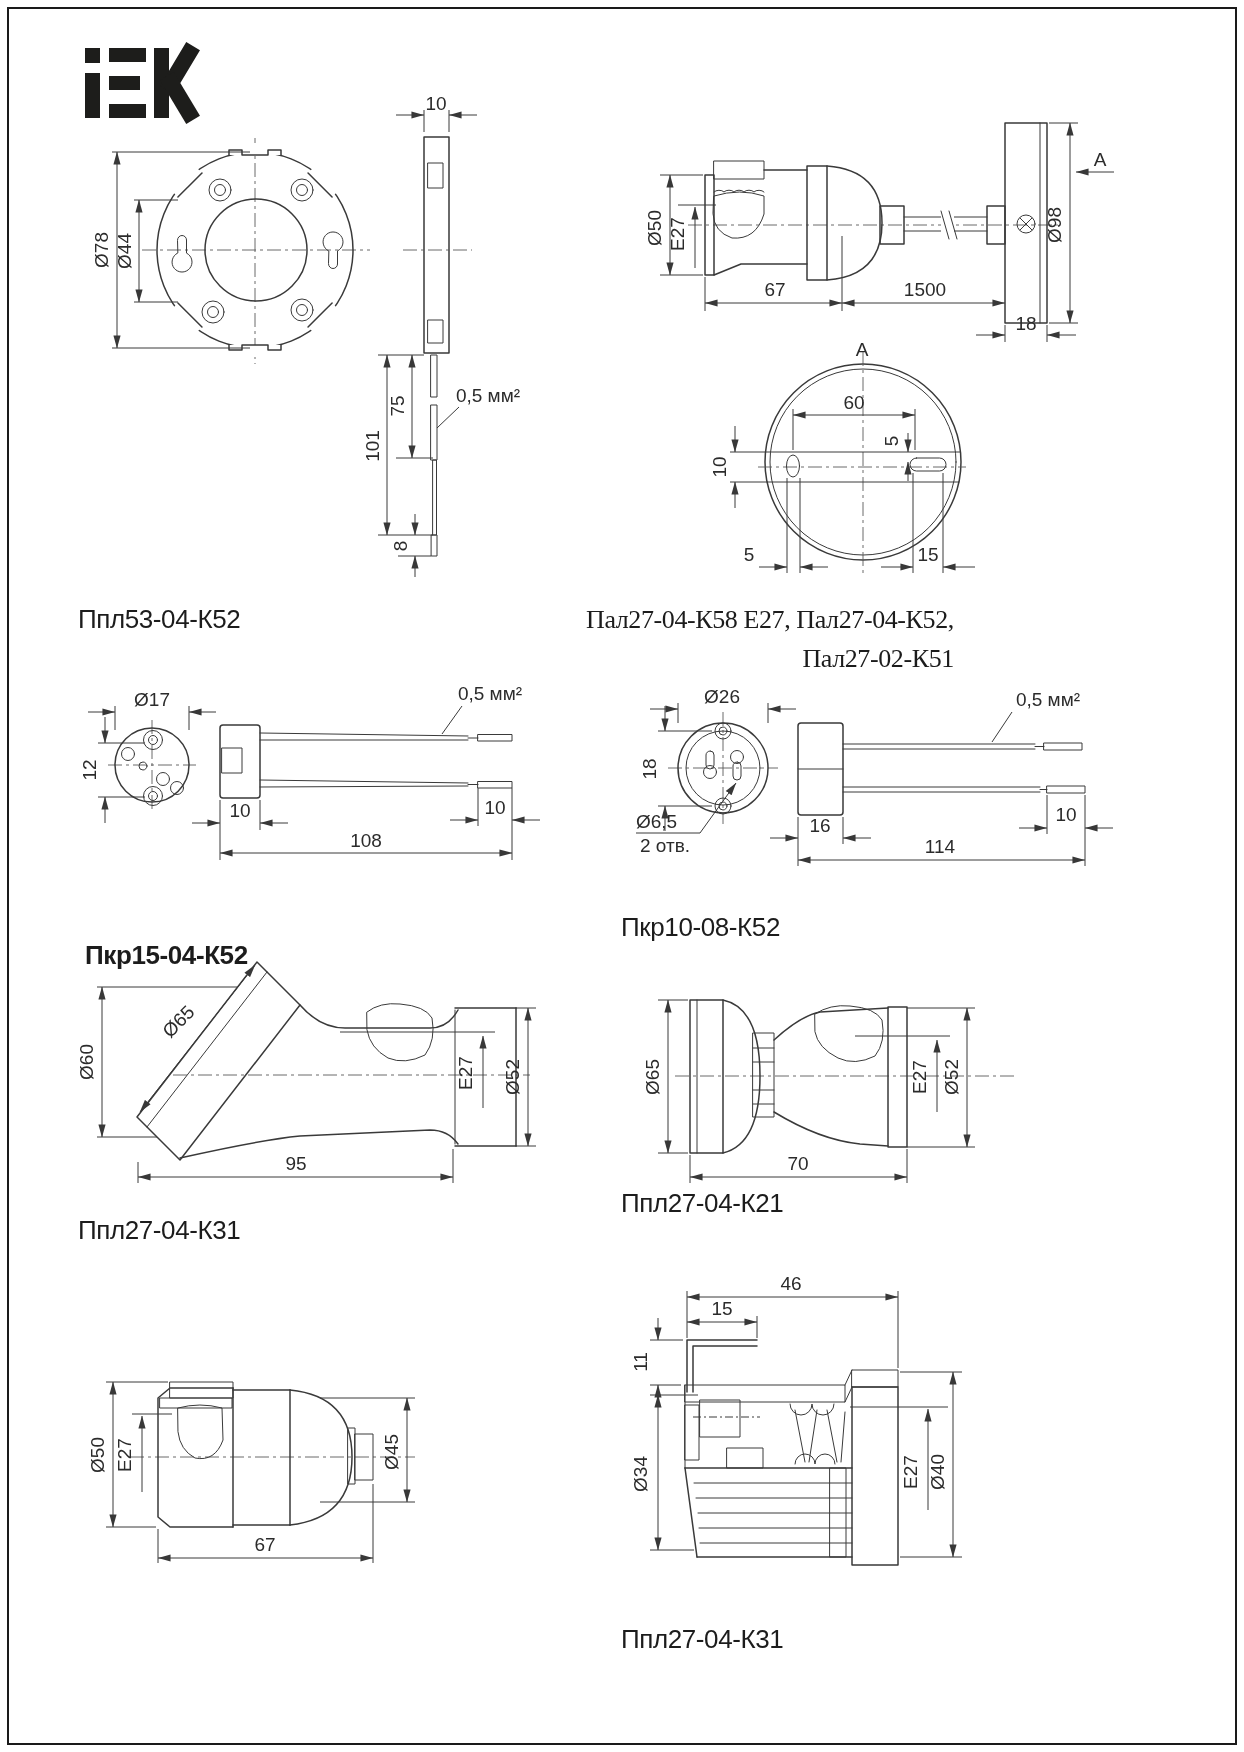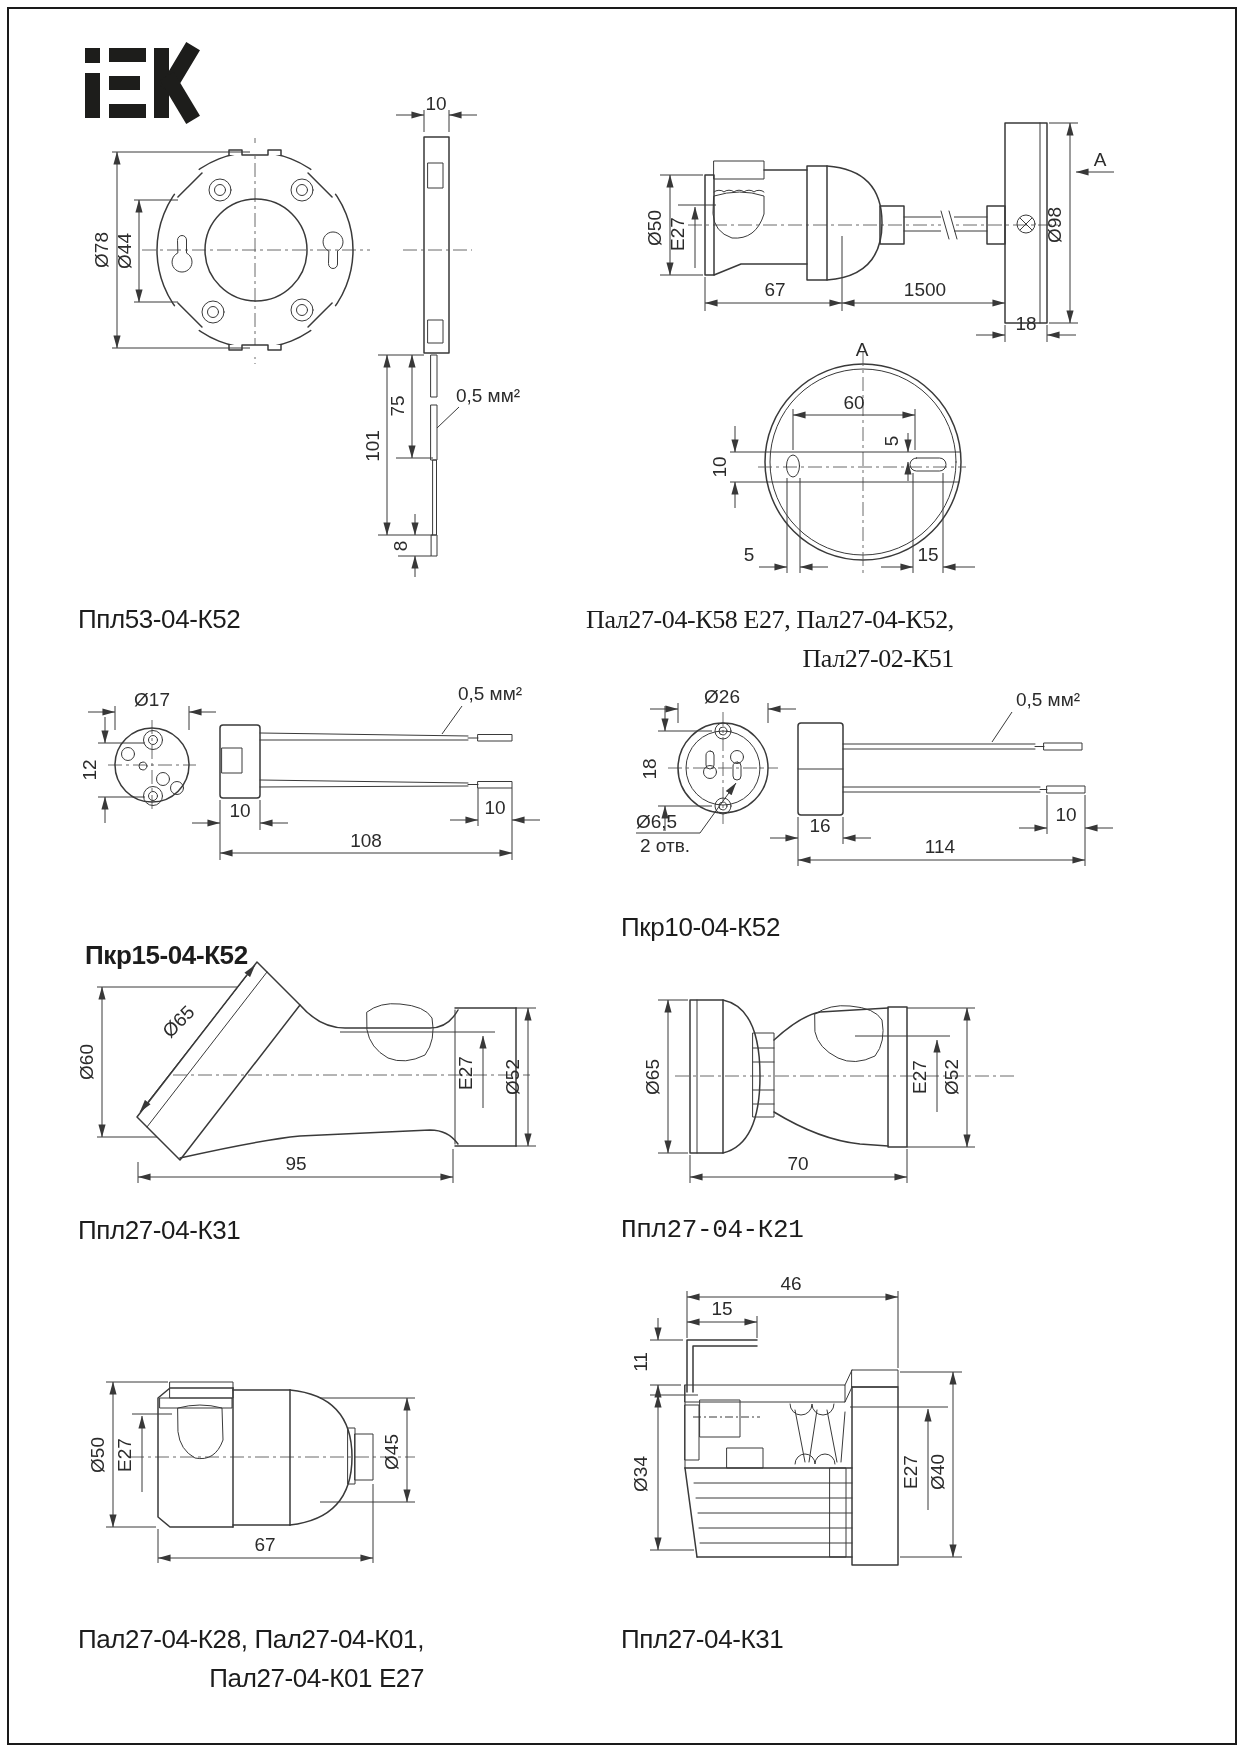--- a/index.html
+++ b/index.html
@@ -321,21 +321,21 @@
     <line class="dl" x1="871" y1="838" x2="843" y2="838" marker-end="url(#ma)"></line>
     <text class="dim" x="820" y="832" text-anchor="middle">16</text>
     <line class="dl" x1="1085" y1="795" x2="1085" y2="866"></line>
     <line class="dl" x1="798" y1="860" x2="1085" y2="860" marker-start="url(#ma)" marker-end="url(#ma)"></line>
     <text class="dim" x="940" y="853" text-anchor="middle">114</text>
     <line class="dl" x1="1047" y1="795" x2="1047" y2="834"></line>
     <line class="dl" x1="1019" y1="828" x2="1047" y2="828" marker-end="url(#ma)"></line>
     <line class="dl" x1="1113" y1="828" x2="1085" y2="828" marker-end="url(#ma)"></line>
     <text class="dim" x="1066" y="821" text-anchor="middle">10</text>
   </svg>
-  <div class="cap" style="left:621px;top:908px;">Пкр10-04-К52</div>
+  <div class="cap" style="left:621px;top:908px;">Пкр10-08-К52</div>
 
   <svg class="abs" style="left:60px;top:940px;" width="495" height="265" viewBox="60 940 495 265">
     <line class="cl" x1="173" y1="1075" x2="530" y2="1075"></line>
     <polygon class="ln" points="137,1117 257,962 300,1005 180,1160" fill="#fff"></polygon>
     <line class="lt" x1="147" y1="1127" x2="267" y2="972"></line>
     <path class="ln" d="M300,1005 Q320,1028 345,1028 L430,1028 Q448,1028 458,1010"></path>
     <path class="ln" d="M180,1158 Q260,1140 300,1136 L430,1130 Q448,1130 458,1144"></path>
     <line class="ln" x1="455" y1="1008" x2="516" y2="1008"></line>
     <line class="ln" x1="455" y1="1146" x2="516" y2="1146"></line>
     <line class="ln" x1="516" y1="1008" x2="516" y2="1146"></line>
@@ -386,21 +386,21 @@
     <text class="dim" transform="translate(926,1077) rotate(-90)" text-anchor="middle">E27</text>
     <line class="dl" x1="907" y1="1008" x2="975" y2="1008"></line>
       <line class="dl" x1="907" y1="1147" x2="975" y2="1147"></line>
     <line class="dl" x1="967" y1="1008" x2="967" y2="1147" marker-start="url(#ma)" marker-end="url(#ma)"></line>
     <text class="dim" transform="translate(958,1077) rotate(-90)" text-anchor="middle">Ø52</text>
     <line class="dl" x1="690" y1="1155" x2="690" y2="1183"></line>
       <line class="dl" x1="907" y1="1149" x2="907" y2="1183"></line>
     <line class="dl" x1="690" y1="1177" x2="907" y2="1177" marker-start="url(#ma)" marker-end="url(#ma)"></line>
     <text class="dim" x="798" y="1170" text-anchor="middle">70</text>
   </svg>
-  <div class="cap" style="left:621px;top:1211px;font-family:Liberation Mono, monospace;">Ппл27-04-К21</div>
+  <div class="cap" style="left:621px;top:1184px;">Ппл27-04-К21</div>
 
   <svg class="abs" style="left:60px;top:1280px;" width="420" height="325" viewBox="60 1280 420 325">
     <line class="cl" x1="130" y1="1457" x2="415" y2="1457"></line>
     <rect class="lt" x="170" y="1382" width="63" height="16" fill="url(#ph)"></rect>
     <rect class="lt" x="160" y="1398" width="72" height="10" fill="url(#ph)"></rect>
     <path class="lt" d="M178,1408 Q200,1402 222,1408 L223,1440 Q215,1462 195,1458 Q180,1450 178,1432 Z" fill="url(#pc)"></path>
     <path class="ln" d="M233,1388 L170,1388 L158,1398 L158,1517 L170,1527 L233,1527"></path>
     <line class="ln" x1="233" y1="1388" x2="233" y2="1527"></line>
     <line class="ln" x1="233" y1="1390" x2="290" y2="1390"></line>
     <line class="ln" x1="233" y1="1525" x2="290" y2="1525"></line>
@@ -418,24 +418,20 @@
     <text class="dim" transform="translate(131,1455) rotate(-90)" text-anchor="middle">E27</text>
     <line class="dl" x1="320" y1="1398" x2="415" y2="1398"></line>
       <line class="dl" x1="320" y1="1502" x2="415" y2="1502"></line>
     <line class="dl" x1="407" y1="1398" x2="407" y2="1502" marker-start="url(#ma)" marker-end="url(#ma)"></line>
     <text class="dim" transform="translate(398,1452) rotate(-90)" text-anchor="middle">Ø45</text>
     <line class="dl" x1="158" y1="1529" x2="158" y2="1563"></line>
       <line class="dl" x1="373" y1="1484" x2="373" y2="1563"></line>
     <line class="dl" x1="158" y1="1558" x2="373" y2="1558" marker-start="url(#ma)" marker-end="url(#ma)"></line>
     <text class="dim" x="265" y="1551" text-anchor="middle">67</text>
   </svg>
-  <div class="cap" style="left:78px;top:1620px;">
-    <div>Пал27-04-К28, Пал27-04-К01,</div>
-    <div>Пал27-04-К01 Е27</div>
-  </div>
 
   <svg class="abs" style="left:560px;top:1270px;" width="565" height="330" viewBox="560 1270 565 330">
     <path class="ln" d="M757,1340 L687,1340 L687,1392"></path>
     <path class="ln" d="M757,1346 L693,1346 L693,1392"></path>
     <rect class="lt" x="685" y="1385" width="160" height="17" fill="url(#ph)"></rect>
     <rect class="lt" x="852" y="1370" width="46" height="17" fill="url(#ph)"></rect>
     <line class="lt" x1="845" y1="1385" x2="852" y2="1370"></line>
     <line class="lt" x1="845" y1="1402" x2="852" y2="1387"></line>
     <line class="lt" x1="685" y1="1385" x2="685" y2="1468"></line>
     <rect class="lt" x="685" y="1405" width="14" height="55" fill="url(#ph)"></rect>

